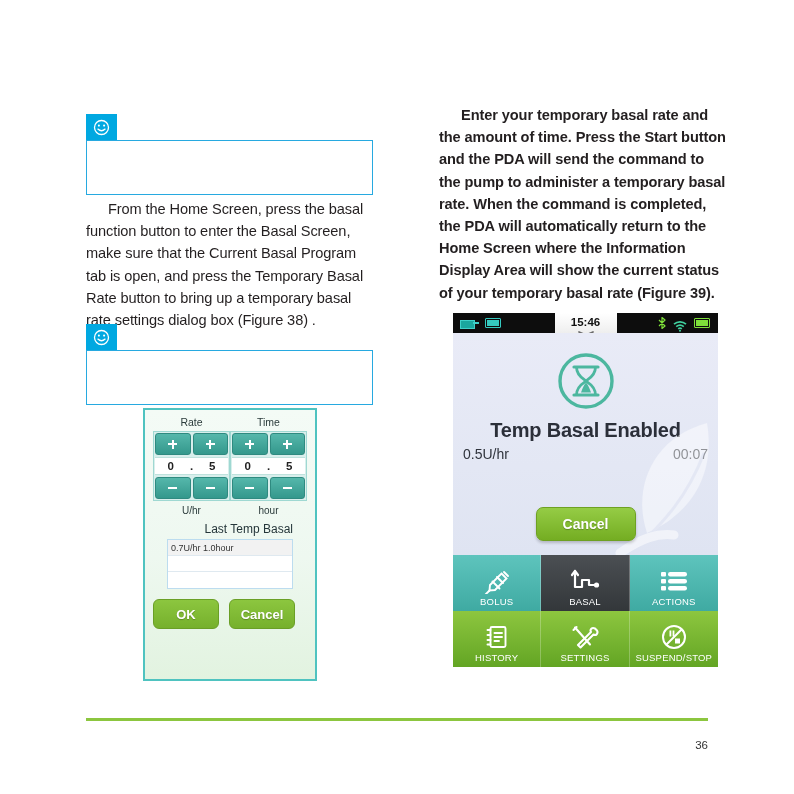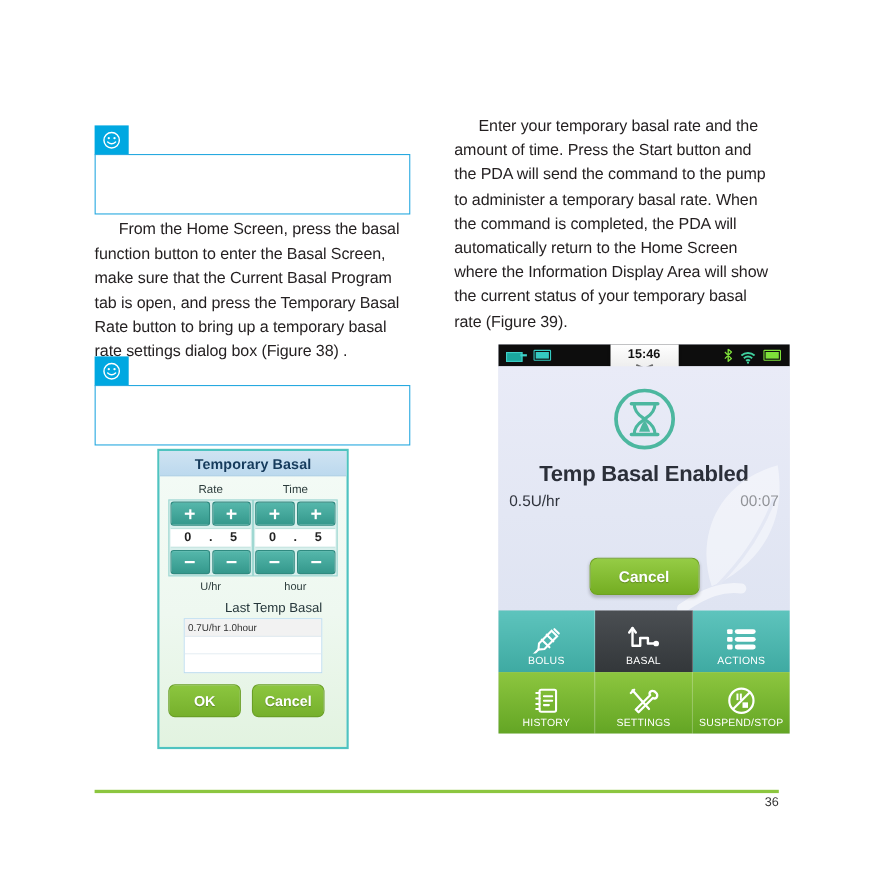--- a/index.html
+++ b/index.html
@@ -6,21 +6,21 @@
   html, body {
     width: 794px; height: 794px;
     background: #ffffff;
     font-family: "Liberation Sans", sans-serif;
     overflow: hidden;
   }
   .page { position: relative; width: 794px; height: 794px; background: #fff; }
 
   
   .col-left  { position: absolute; left: 86px;  top: 110px; width: 290px; }
-  .col-right { position: absolute; left: 413px; top: 104px; width: 290px; }
+  .col-right { position: absolute; left: 439px; top: 104px; width: 290px; font-weight: bold; }
 
   .body-text {
     font-size: 14.6px;
     line-height: 22.2px;
     color: #231f20;
     text-align: left;
     letter-spacing: -0.1px;
   }
   .body-text.indent { text-indent: 22px; }
 
@@ -195,21 +195,21 @@
   .nav-cell.green  { background: linear-gradient(180deg,#8dc63f 0%,#63a524 100%); }
   .nav-label { color:#fff; font-size:9.5px; letter-spacing:.2px; }
   .nav-icon { height: 30px; display:flex; align-items:center; justify-content:center; }
 
   
   .foot-rule {
     position:absolute; left:86px; top:718px;
     width: 622px; height: 3px; background:#8cc63f;
   }
   .page-num {
-    position:absolute; right: 86px; top: 724px;
+    position:absolute; right: 86px; top: 739px;
     font-size: 11.5px; color:#333;
   }
 </style>
 </head>
 <body>
 
 <div class="page">
 
   <div class="note-wrap" style="top:114px;">
     <div class="note-tab">
@@ -238,21 +238,20 @@
         <path d="M4.9 10.1 Q8.5 13.4 12.1 10.1" fill="none" stroke="#ffffff" stroke-width="1.3" stroke-linecap="round"></path>
       </svg>
     </div>
     <div class="note-box">
       <span></span>
     </div>
   </div>
 
   <div class="dialog">
 
-    <div class="dlg-title">Temporary Basal</div>
 
     <div class="dlg-cols">
 
       <div class="dlg-col">
         <div class="col-cap">Rate</div>
         <div class="stepper">
           <div class="row-btns">
             <div class="sbtn plus">
                 <i class="glyph"></i>
               </div>

